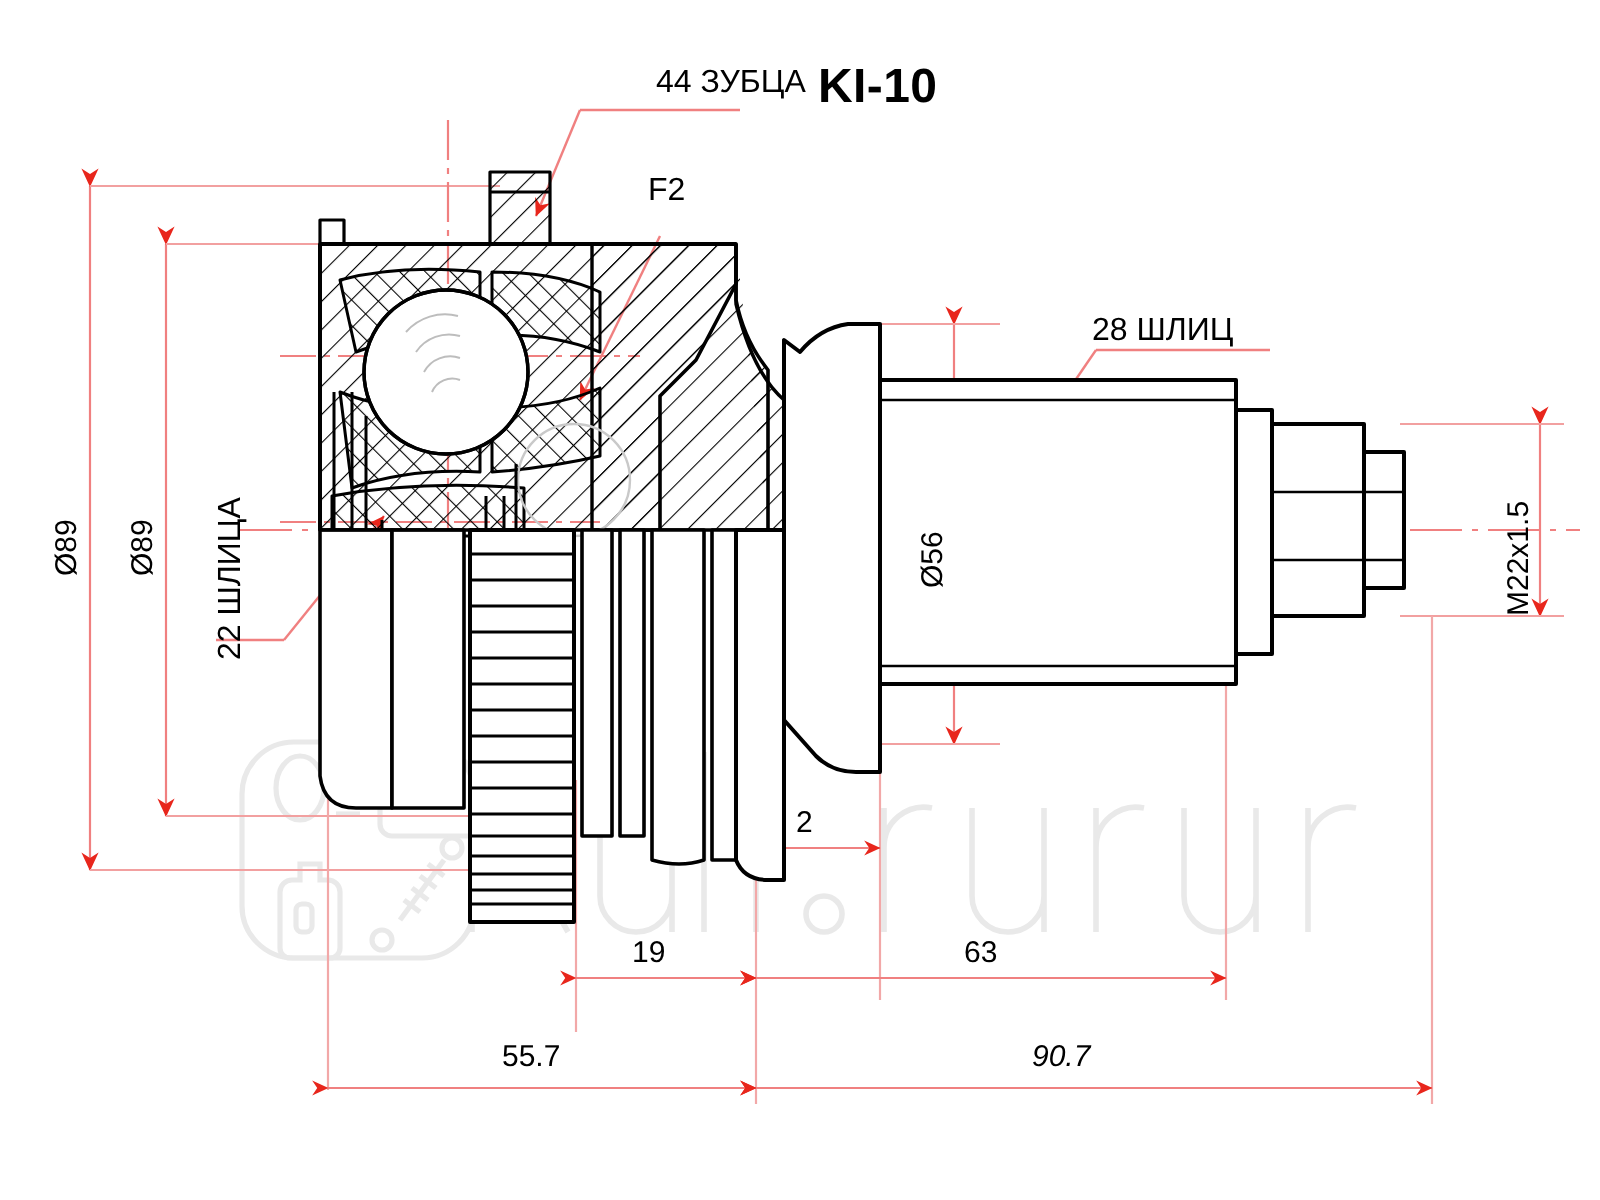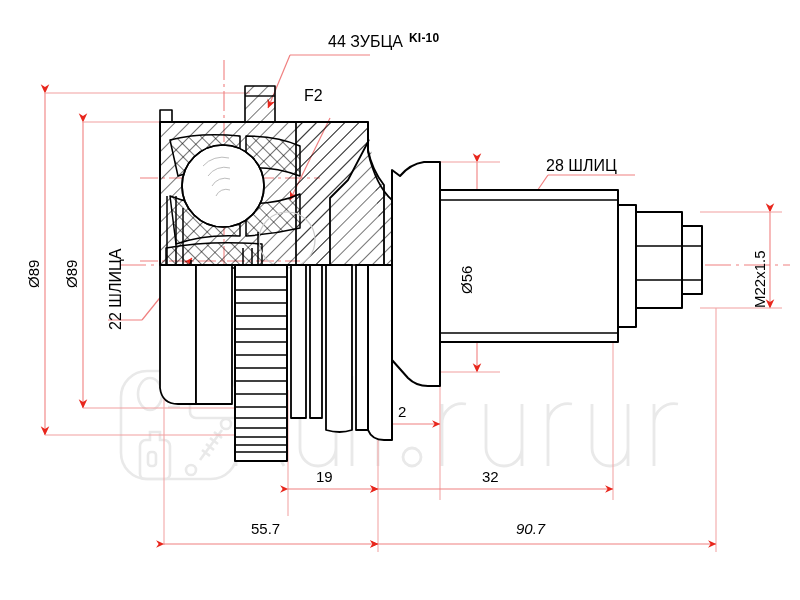--- a/index.html
+++ b/index.html
@@ -23,21 +23,21 @@
     height: 600px;
   }
   .txt {
     position: absolute;
     color: #000000;
     font-family: "Liberation Sans", sans-serif;
     white-space: nowrap;
     line-height: 1;
   }
   .part-title {
-    font-size: 12px;
+    font-size: 24px;
     font-weight: bold;
     letter-spacing: 0.2px;
   }
   .callout-label {
     font-size: 16px;
   }
   .dim-label {
     font-size: 15px;
   }
   .rot90 {
@@ -286,37 +286,37 @@
       <g stroke="#000000" stroke-width="1.5">
         <line x1="160" y1="265" x2="232" y2="265"></line>
       </g>
     </g>
   </svg>
 
   <div class="txt part-title" style="left:409px; top:32px;">KI-10</div>
 
   <div class="txt callout-label" style="left:284px; top:34px;margin-left:44px;">44 ЗУБЦА</div>
 
-  <div class="txt callout-label" style="left:304px; top:88px;">F2</div>
+  <div class="txt callout-label" style="left:324px; top:88px;">F2</div>
 
   <div class="txt callout-label" style="left:546px; top:158px;">28 ШЛИЦ</div>
 
   <div class="txt callout-label rot90" style="left:108px; top:330px;">22 ШЛИЦА</div>
 
   <div class="txt dim-label rot90" style="left:26px; top:288px;">Ø89</div>
 
   <div class="txt dim-label rot90" style="left:64px; top:288px;">Ø89</div>
 
   <div class="txt dim-label rot90" style="left:459px; top:294px;">Ø56</div>
 
   <div class="txt dim-label rot90" style="left:752px; top:308px;">M22x1.5</div>
 
   <div class="txt dim-label" style="left:398px; top:404px;">2</div>
 
   <div class="txt dim-label" style="left:316px; top:469px;">19</div>
 
-  <div class="txt dim-label" style="left:482px; top:469px;">32</div>
+  <div class="txt dim-label" style="left:482px; top:469px;">63</div>
 
   <div class="txt dim-label" style="left:251px; top:521px;">55.7</div>
 
   <div class="txt dim-label" style="left:516px; top:521px;font-style:italic;">90.7</div>
 
 </div>
 
 </body></html>

